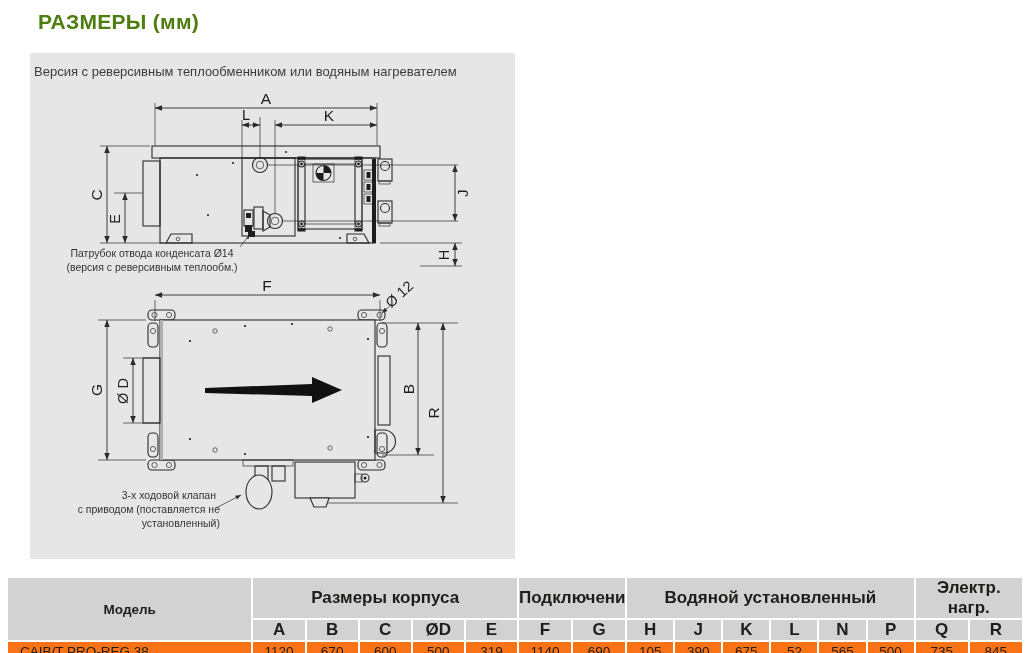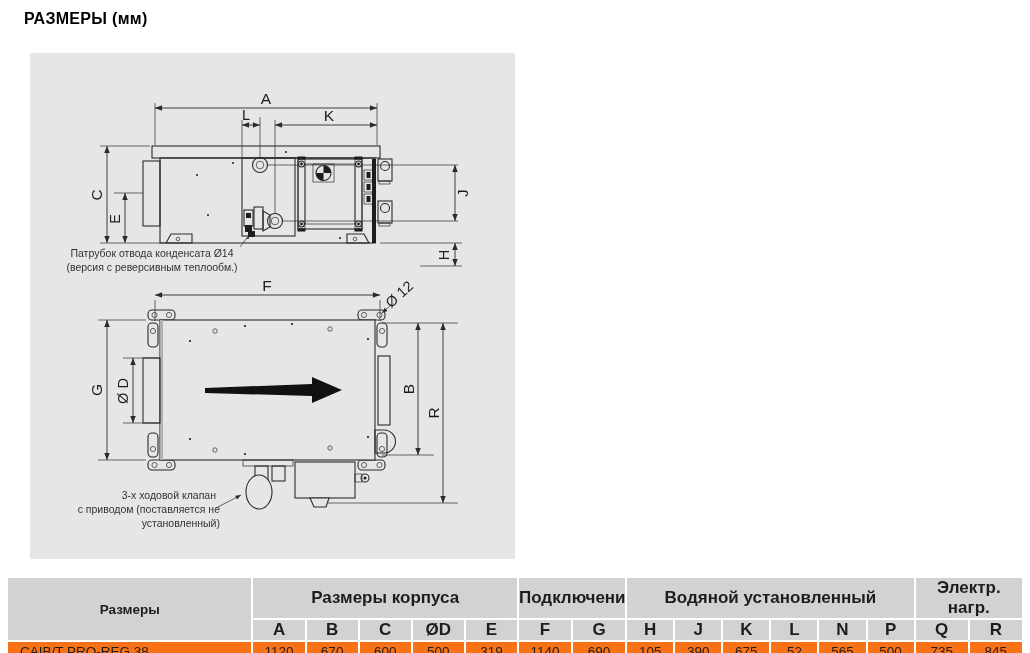--- a/index.html
+++ b/index.html
@@ -1,19 +1,19 @@
 <!DOCTYPE html>
 <html><head>
 <meta charset="utf-8">
 <style>
   html,body{margin:0;padding:0;background:#fff;}
   .page{position:relative;width:1030px;height:653px;background:#ffffff;overflow:hidden;
         font-family:"Liberation Sans",sans-serif;color:#1d1d1b;}
-  .page-title{position:absolute;left:24px;top:10px;font-size:16px;font-weight:bold;
-        letter-spacing:.3px;color:#000000;}
+  .page-title{position:absolute;left:38px;top:10px;font-size:21px;font-weight:bold;
+        letter-spacing:.3px;color:#4d7c0f;}
   .panel{position:absolute;left:30px;top:53px;width:485px;height:506px;background:#e6e6e6;}
   .panel-title{position:absolute;left:4px;top:11px;width:477px;font-size:13px;color:#3c3c3c;}
   .panel svg{position:absolute;left:0;top:30px;}
   svg .ln{fill:none;stroke:#2b2b2b;stroke-width:1.1;}
   svg .fillbg{fill:#e6e6e6;stroke:#2b2b2b;stroke-width:1.1;}
   svg .thin{fill:none;stroke:#2b2b2b;stroke-width:0.7;}
   svg .dim{fill:none;stroke:#2b2b2b;stroke-width:0.9;}
   svg .dk{fill:#1d1d1b;stroke:none;}
   svg text{fill:#1d1d1b;font-family:"Liberation Sans",sans-serif;}
   svg .lbl{font-size:14.5px;}
@@ -30,20 +30,21 @@
   .dim-table .model-td{text-align:left;padding-left:12px;}
 </style>
 </head>
 <body>
 
 <div class="page">
 
   <div class="page-title">РАЗМЕРЫ (мм)</div>
 
   <div class="panel">
+    <div class="panel-title">Версия с реверсивным теплообменником или водяным нагревателем</div>
 
     <svg width="485" height="476" viewBox="0 0 485 476">
       <defs>
         <marker id="ar" viewBox="0 0 10 8" refX="9.5" refY="4" markerWidth="9" markerHeight="7" orient="auto-start-reverse">
           <path d="M0.5,0.5 L9.5,4 L0.5,7.5 Z" fill="#2b2b2b"></path>
         </marker>
       </defs>
 
       <g>
 
@@ -271,21 +272,21 @@
         <col style="width:46px">
         <col style="width:46px">
         <col style="width:46px">
         <col style="width:46px">
         <col style="width:46px">
       <col style="width:52px">
         <col style="width:52px">
     </colgroup>
     <thead>
       <tr>
-        <th class="model-th" rowspan="2">Размеры</th>
+        <th class="model-th" rowspan="2">Модель</th>
         <th class="grp" colspan="5">Размеры корпуса</th>
         <th class="grp" colspan="2">Подключения</th>
         <th class="grp" colspan="6">Водяной установленный</th>
         <th class="grp" colspan="2">Электр. нагр.</th>
       </tr>
       <tr>
         <th>A</th>
         <th>B</th>
         <th>C</th>
         <th>ØD</th>

